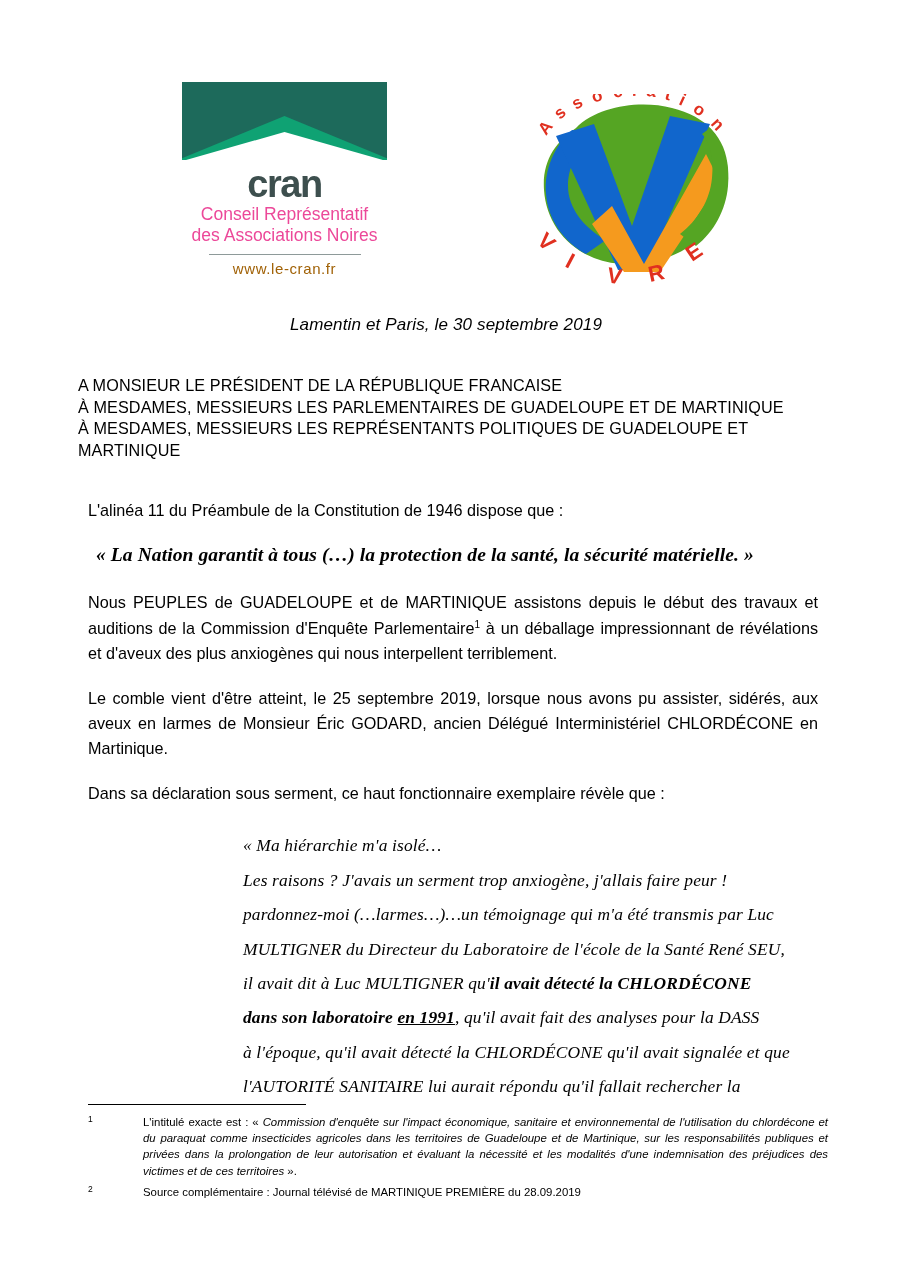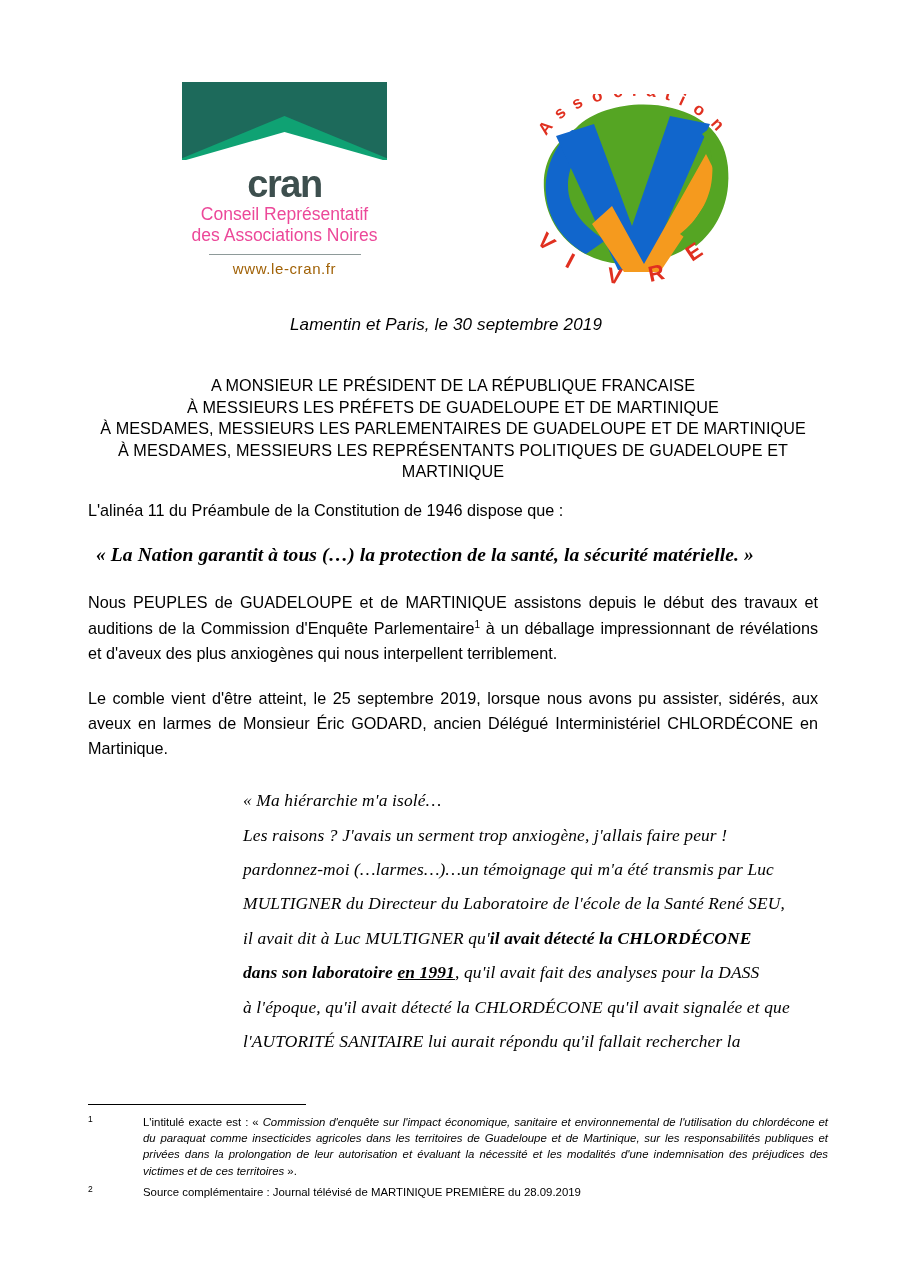--- a/index.html
+++ b/index.html
@@ -121,21 +121,21 @@
     letter-spacing: 0.15px;
     margin-left: 32px;
   }
 
   
   .addressees {
     position: absolute;
     left: 78px;
     top: 375px;
     width: 750px;
-    text-align: center;
+    text-align: left;
     font-family: "Liberation Sans", sans-serif;
     font-size: 16.2px;
     line-height: 1.33;
     letter-spacing: 0.1px;
   }
   .addressees div { white-space: nowrap; }
   .addressees div.wrapline { white-space: normal; }
 
   
   .body-wrap {
@@ -289,37 +289,37 @@
           <text x="172" y="168" transform="rotate(-34 172 168)">E</text>
         </g>
       </svg>
     </div>
   </div>
 
   <div class="date-line">Lamentin et Paris, le 30 septembre 2019</div>
 
   <div class="addressees">
     <div>A MONSIEUR LE PRÉSIDENT DE LA RÉPUBLIQUE FRANCAISE</div>
-    <div>À MESSIEURS LES PRÉFETS DE GUADELOUPE ET DE MARTINIQUE</div>
     <div>À MESDAMES, MESSIEURS LES PARLEMENTAIRES DE GUADELOUPE ET DE MARTINIQUE</div>
     <div class="wrapline">À MESDAMES, MESSIEURS LES REPRÉSENTANTS POLITIQUES DE GUADELOUPE ET MARTINIQUE</div>
   </div>
 
   <div class="body-wrap">
 
     <p class="body-para lead">L'alinéa 11 du Préambule de la Constitution de 1946 dispose que :</p>
 
     <p class="constitution-quote">« La Nation garantit à tous (…) la protection de la santé, la sécurité matérielle. »</p>
 
     <p class="body-para">
       <span>Nous PEUPLES de GUADELOUPE et de MARTINIQUE assistons depuis le début des travaux et auditions de la Commission d'Enquête Parlementaire</span><sup class="fn">1</sup><span> à un déballage impressionnant de révélations et d'aveux des plus anxiogènes qui nous interpellent terriblement.</span>
     </p>
 
     <p class="body-para">Le comble vient d'être atteint, le 25 septembre 2019, lorsque nous avons pu assister, sidérés, aux aveux en larmes de Monsieur Éric GODARD, ancien Délégué Interministériel CHLORDÉCONE en Martinique.</p>
 
+    <p class="body-para">Dans sa déclaration sous serment, ce haut fonctionnaire exemplaire révèle que :</p>
 
     <div class="testimony">
       <span class="t-line">« Ma hiérarchie m'a isolé…</span>
       <span class="t-line">Les raisons ? J'avais un serment trop anxiogène, j'allais faire peur !</span>
       <span class="t-line">pardonnez-moi (…larmes…)…un témoignage qui m'a été transmis par Luc</span>
       <span class="t-line">MULTIGNER du Directeur du Laboratoire de l'école de la Santé René SEU,</span>
       <span class="t-line"><span>il avait dit à Luc MULTIGNER qu'</span><b>il avait détecté la CHLORDÉCONE</b></span>
       <span class="t-line"><b>dans son laboratoire </b><b><u>en 1991</u></b><span>, qu'il avait fait des analyses pour la DASS</span></span>
       <span class="t-line">à l'époque, qu'il avait détecté la CHLORDÉCONE qu'il avait signalée et que</span>
       <span class="t-line">l'AUTORITÉ SANITAIRE lui aurait répondu qu'il fallait rechercher la</span>

